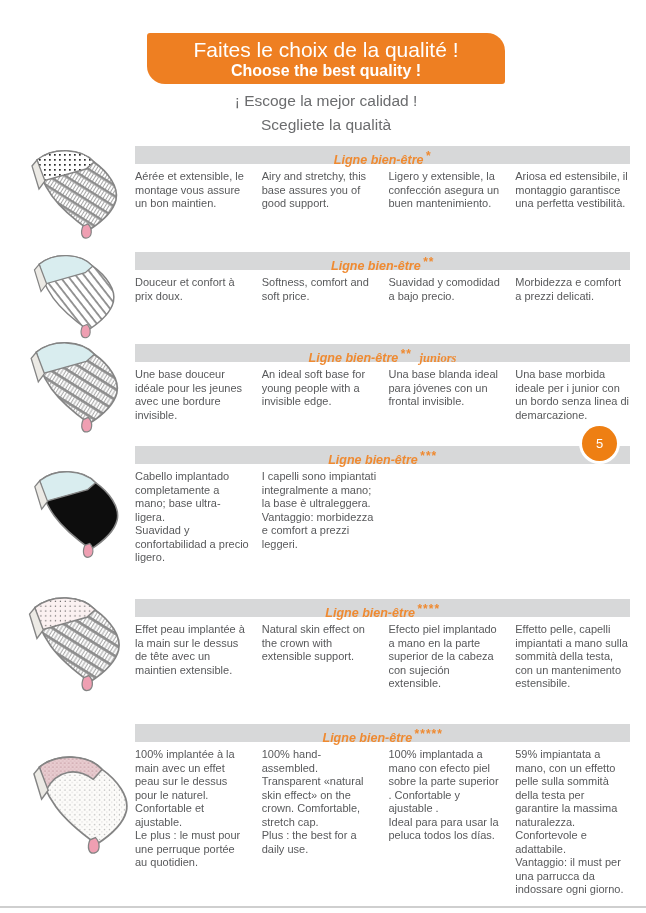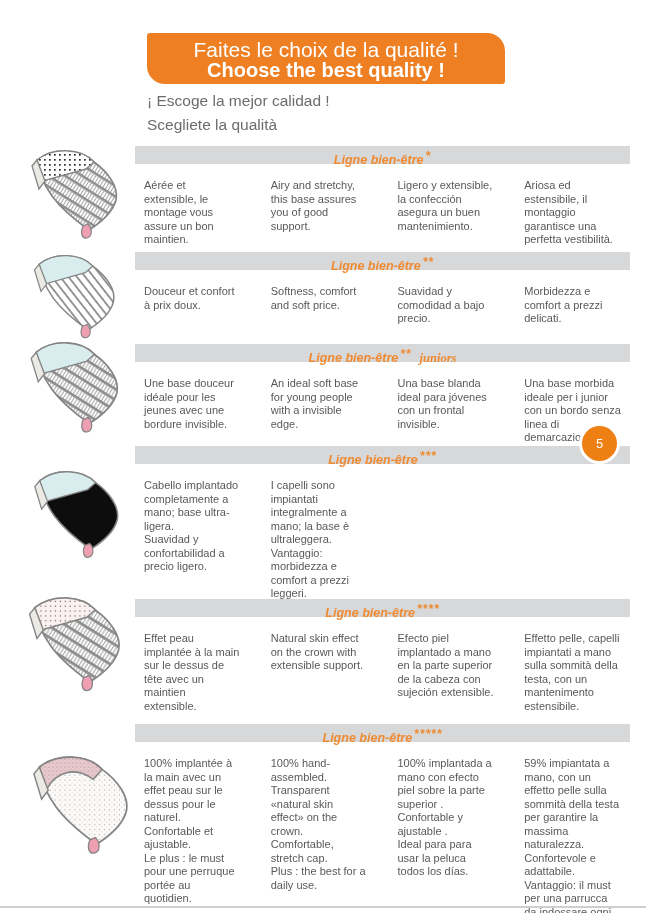--- a/index.html
+++ b/index.html
@@ -6,40 +6,40 @@
   .page{
     position:relative;width:646px;height:913px;margin:0 auto;background:#ffffff;
     font-family:"Liberation Sans","DejaVu Sans",sans-serif;color:#58595b;overflow:hidden;
   }
   
   .banner{
     position:absolute;left:147px;top:33px;width:358px;height:51px;
     background:#ee7f22;border-radius:3px 18px 3px 18px;text-align:center;color:#ffffff;
   }
   .banner-fr{font-size:21px;line-height:24px;margin-top:5px;font-weight:400;}
-  .banner-en{font-size:20px;line-height:17px;font-weight:700;}
-  .subtitles{position:absolute;left:147px;top:91px;width:358px;text-align:left;color:#6b6c6e;}
+  .banner-en{font-size:16px;line-height:17px;font-weight:700;}
+  .subtitles{position:absolute;left:147px;top:91px;width:358px;text-align:center;color:#6b6c6e;}
   .subtitle{font-size:15.5px;line-height:19px;margin:0 0 5px 0;}
   
   .section{position:absolute;left:135px;width:495px;}
   .section-bar{
     height:18px;background:#d7d8d9;text-align:center;line-height:18px;
   }
   .section-title{
     color:#ef8a31;font-size:12.5px;font-weight:700;font-style:italic;white-space:nowrap;
   }
   .section-title sup{
     font-size:12px;position:relative;top:1px;vertical-align:super;letter-spacing:1px;margin-left:2px;
   }
   .section-title .suffix{margin-left:8px;font-family:Liberation Serif, serif;}
   .cols{
     display:grid;grid-template-columns:repeat(4,1fr);column-gap:12px;margin-top:6px;
   }
   .cols p{
-    margin:9px;font-size:11px;line-height:13.5px;color:#58595b;white-space:pre-line;
+    margin:0;font-size:11px;line-height:13.5px;color:#58595b;white-space:pre-line;
   }
   
   .wig{position:absolute;}
   
   .page-number{
     position:absolute;left:582px;top:426px;width:35px;height:35px;border-radius:50%;
     background:#ee7f13;color:#ffffff;font-size:13px;display:flex;align-items:center;justify-content:center;
     box-shadow:0 0 0 3px #ffffff;
   }
   .bottom-rule{position:absolute;left:0;top:906px;width:646px;height:2px;background:#cfcfcf;}

